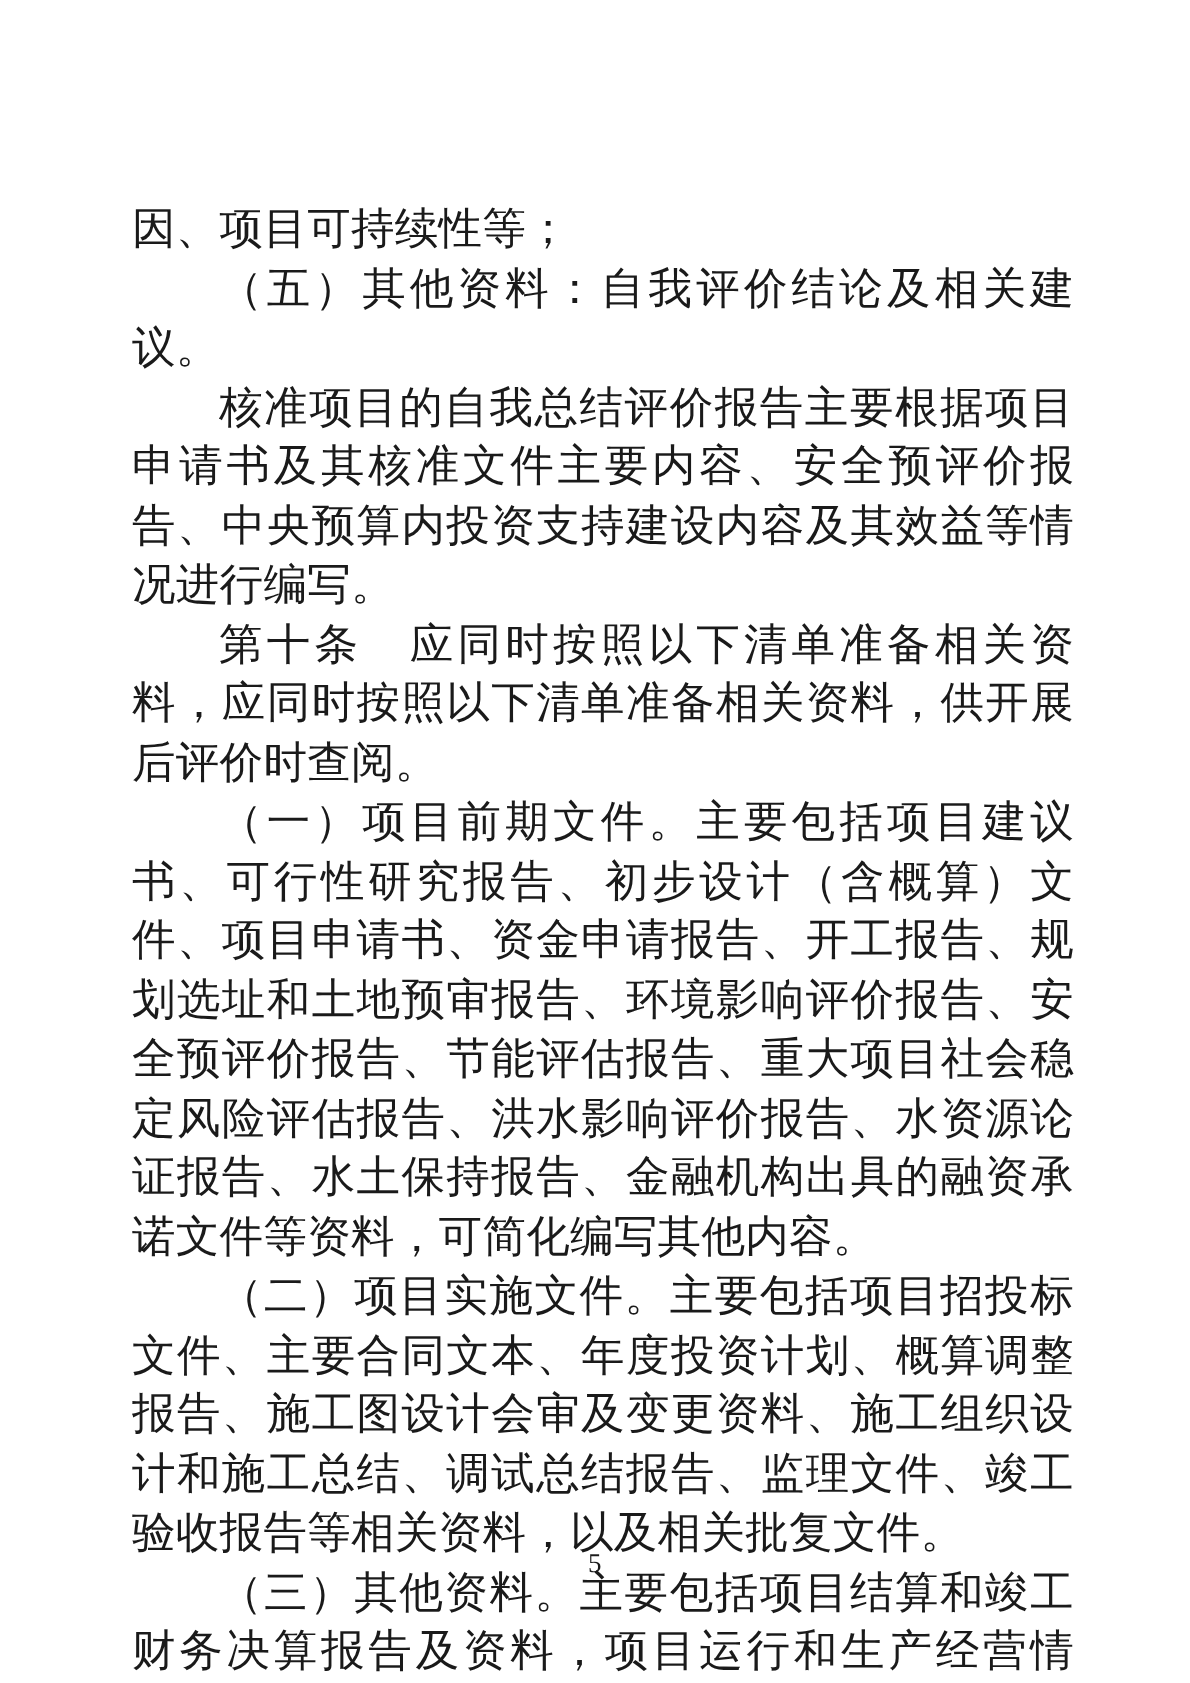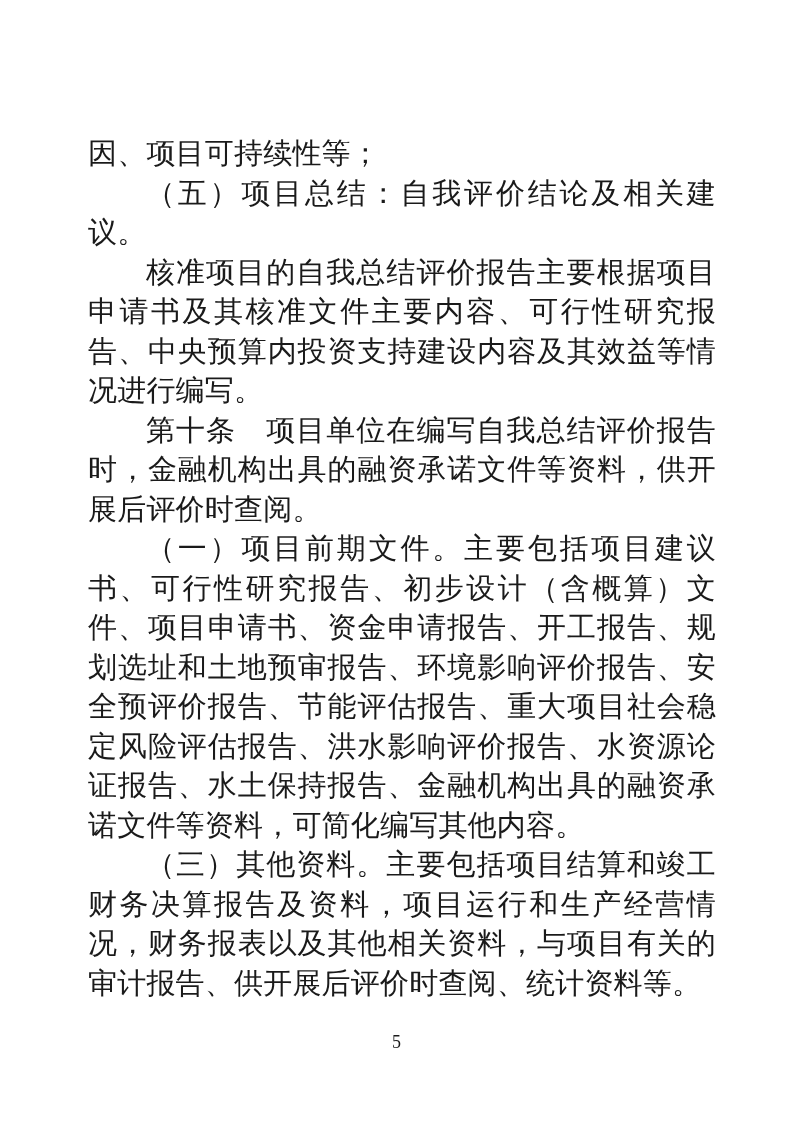--- a/index.html
+++ b/index.html
@@ -45,20 +45,21 @@
     color: #1a1a1a;
     font-family: "Liberation Serif", serif;
   }
 </style>
 </head>
 <body>
 
 <div class="page">
   <div class="content">
     <p class="para no-indent">因、项目可持续性等；</p>
-    <p class="para">（五）项目总结：自我评价结论及相关建议。</p>
-    <p class="para">核准项目的自我总结评价报告主要根据项目申请书及其核准文件主要内容、可行性研究报告、中央预算内投资支持建设内容及其效益等情况进行编写。</p>
-    <p class="para">第十条　项目单位在编写自我总结评价报告时，金融机构出具的融资承诺文件等资料，供开展后评价时查阅。</p>
+    <p class="para">（五）其他资料：自我评价结论及相关建议。</p>
+    <p class="para">核准项目的自我总结评价报告主要根据项目申请书及其核准文件主要内容、安全预评价报告、中央预算内投资支持建设内容及其效益等情况进行编写。</p>
+    <p class="para">第十条　应同时按照以下清单准备相关资料，应同时按照以下清单准备相关资料，供开展后评价时查阅。</p>
     <p class="para">（一）项目前期文件。主要包括项目建议书、可行性研究报告、初步设计（含概算）文件、项目申请书、资金申请报告、开工报告、规划选址和土地预审报告、环境影响评价报告、安全预评价报告、节能评估报告、重大项目社会稳定风险评估报告、洪水影响评价报告、水资源论证报告、水土保持报告、金融机构出具的融资承诺文件等资料，可简化编写其他内容。</p>
+    <p class="para">（二）项目实施文件。主要包括项目招投标文件、主要合同文本、年度投资计划、概算调整报告、施工图设计会审及变更资料、施工组织设计和施工总结、调试总结报告、监理文件、竣工验收报告等相关资料，以及相关批复文件。</p>
     <p class="para">（三）其他资料。主要包括项目结算和竣工财务决算报告及资料，项目运行和生产经营情况，财务报表以及其他相关资料，与项目有关的审计报告、供开展后评价时查阅、统计资料等。</p>
   </div>
   <div class="page-number">5</div>
 </div>
 
 </body></html>

